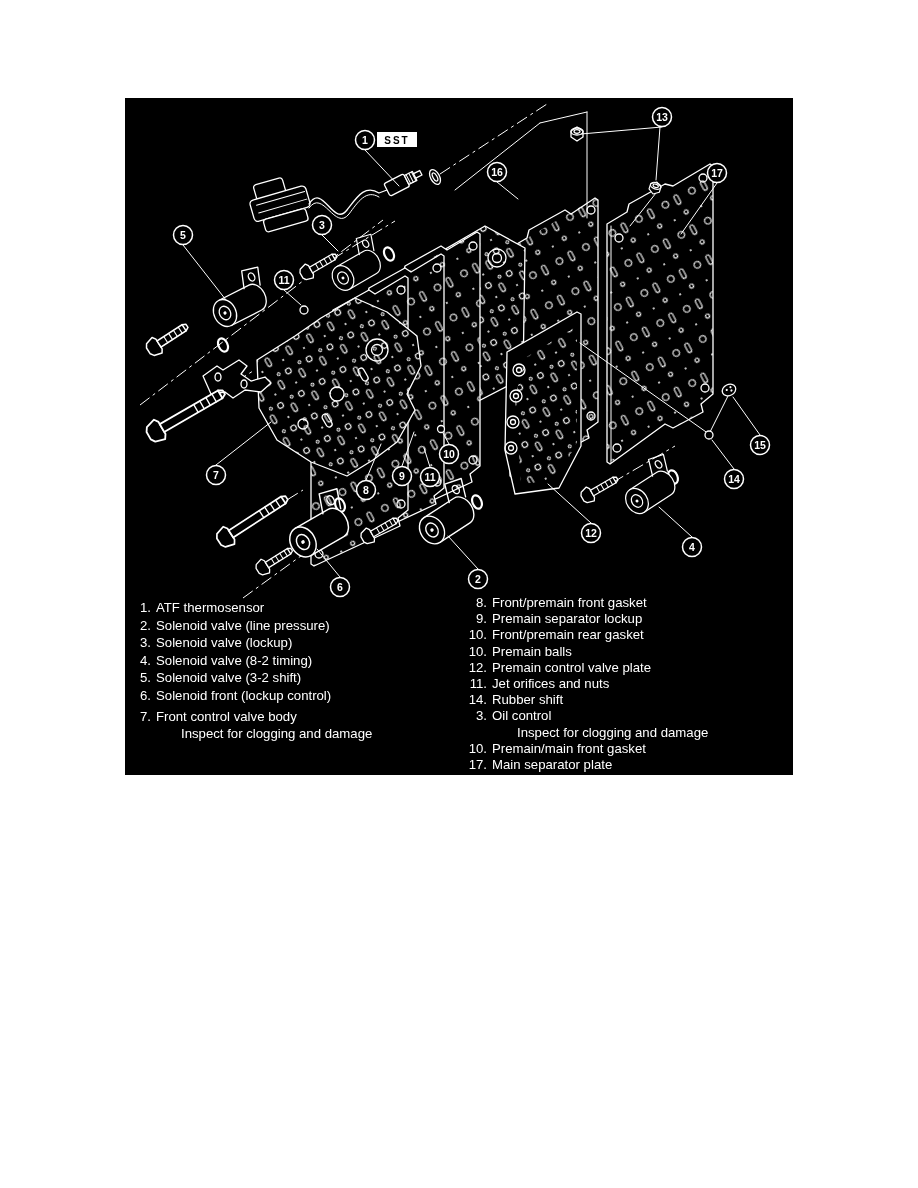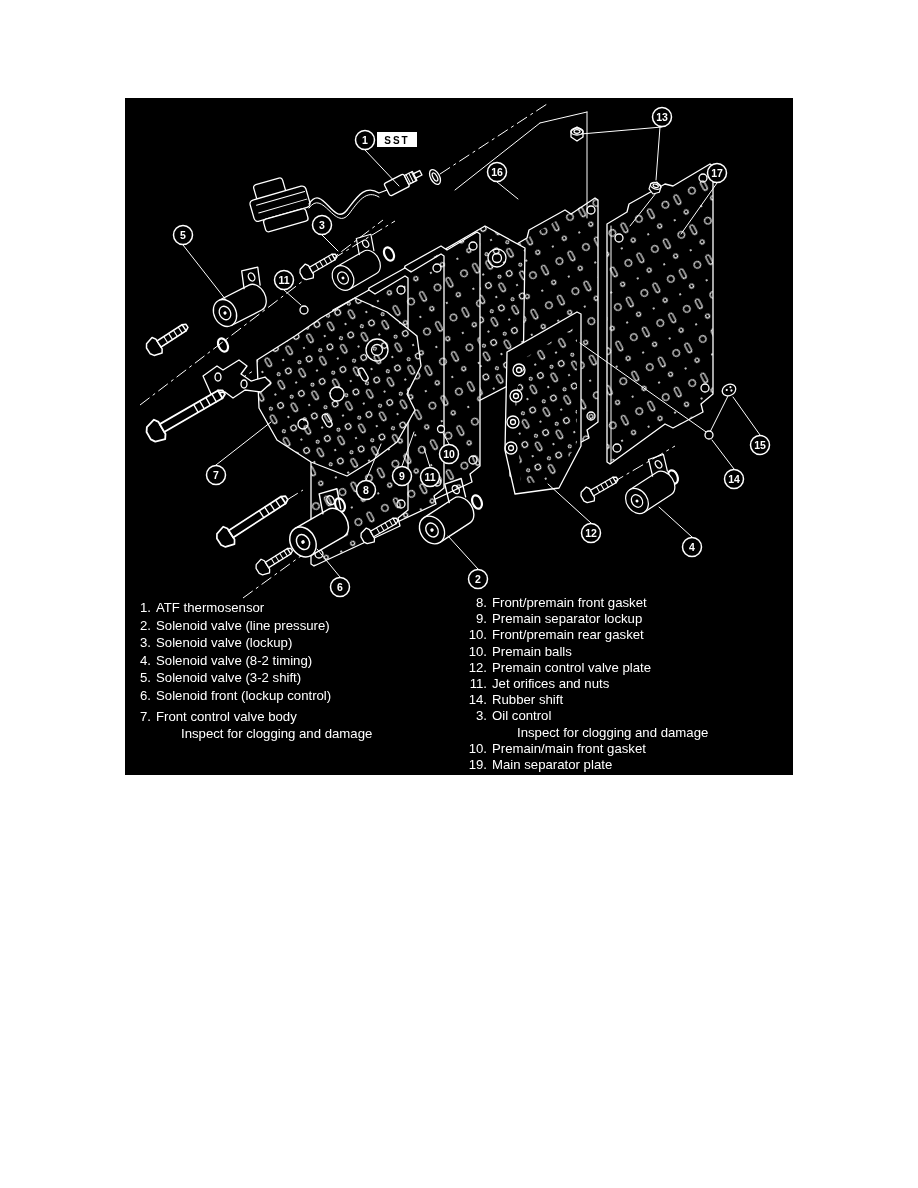--- a/index.html
+++ b/index.html
@@ -391,18 +391,18 @@
         </div>
       <div class="legend-row indent">
           <span class="lnum"></span>
           <span class="ltext">Inspect for clogging and damage</span>
         </div>
       <div class="legend-row">
           <span class="lnum">10.</span>
           <span class="ltext">Premain/main front gasket</span>
         </div>
       <div class="legend-row">
-          <span class="lnum">19.</span>
+          <span class="lnum">17.</span>
           <span class="ltext">Main separator plate</span>
         </div>
     </div>
   </div>
 </div>
 
 </body></html>

